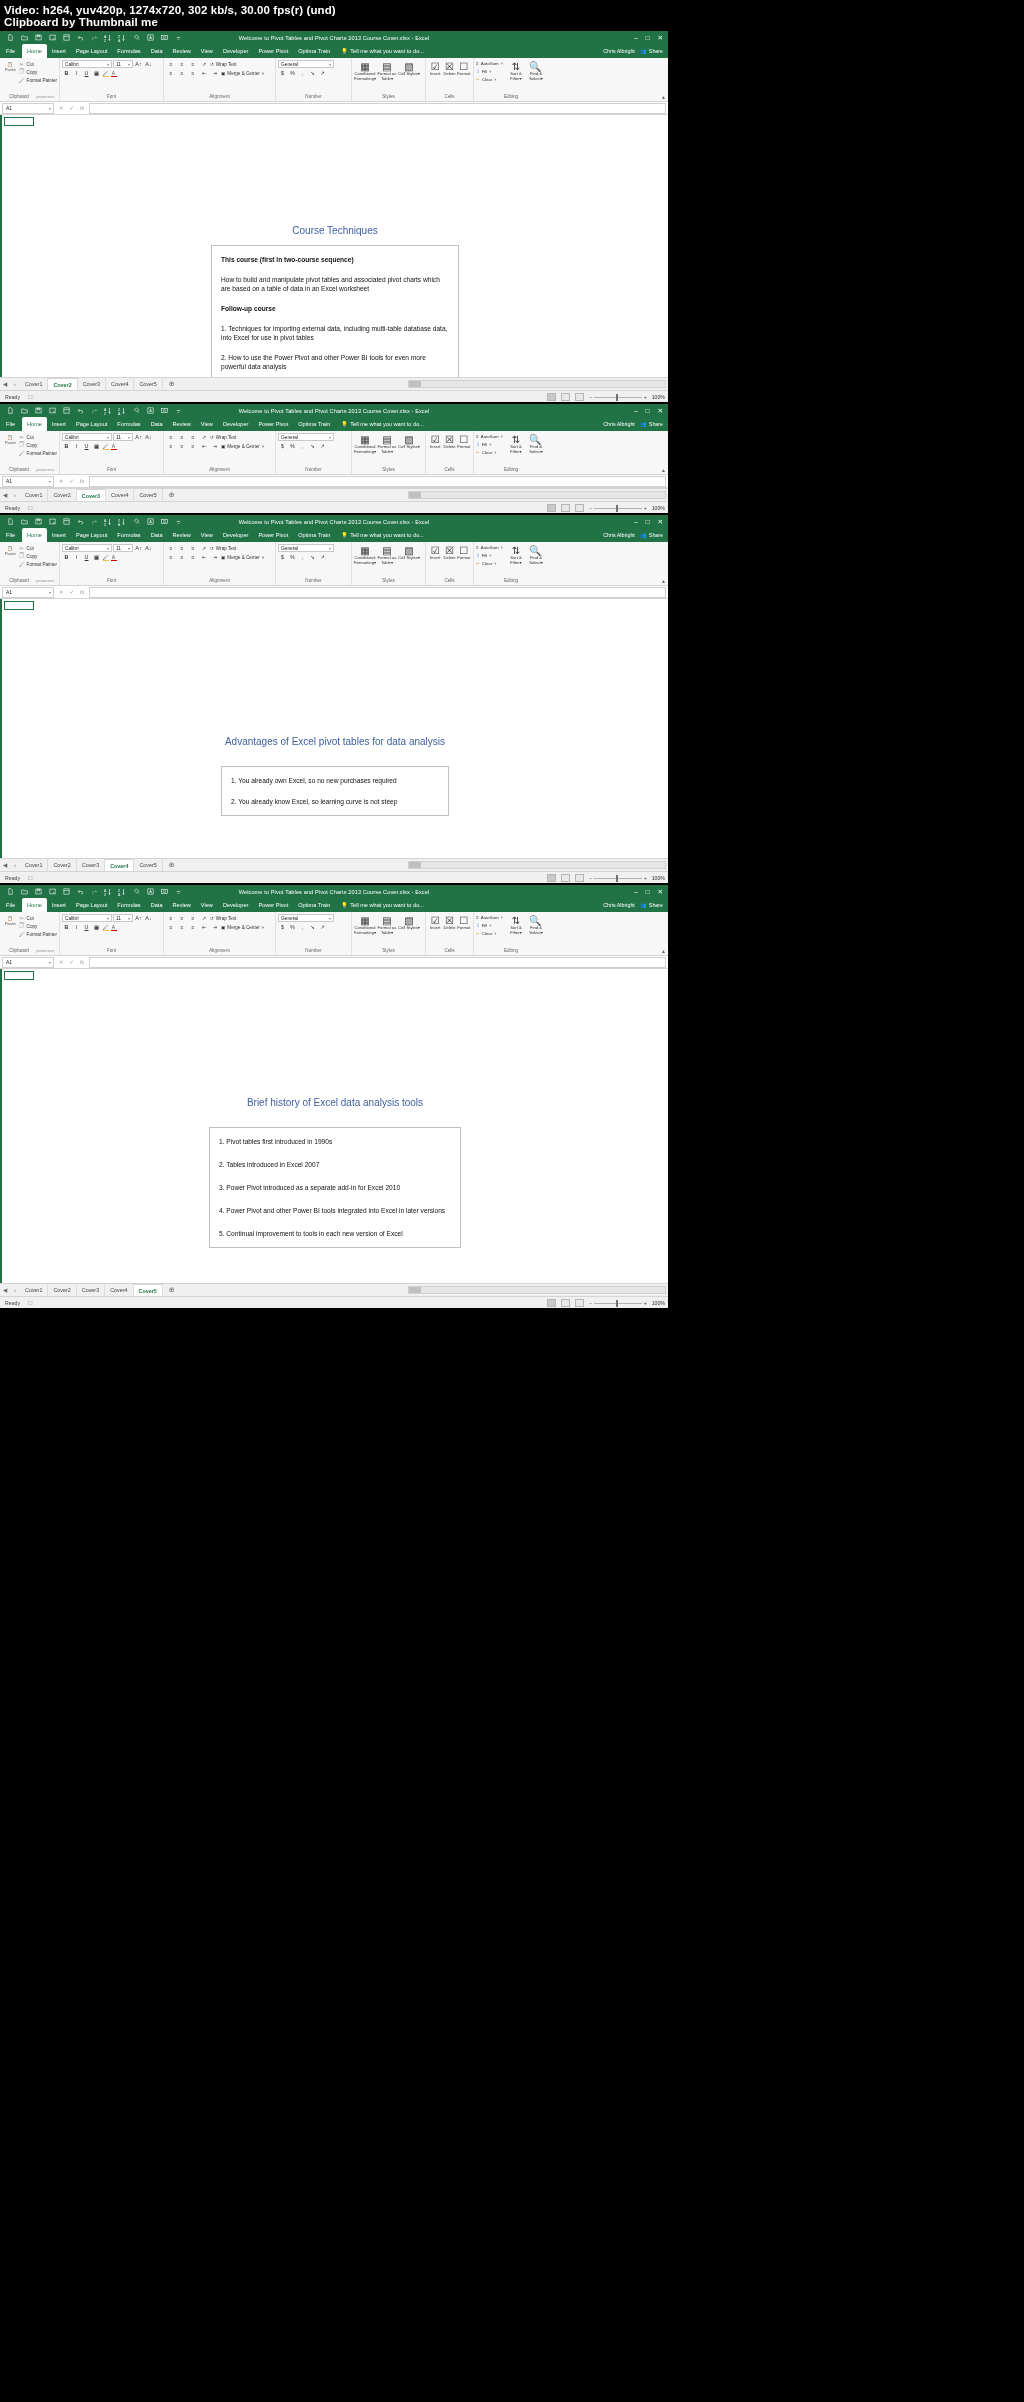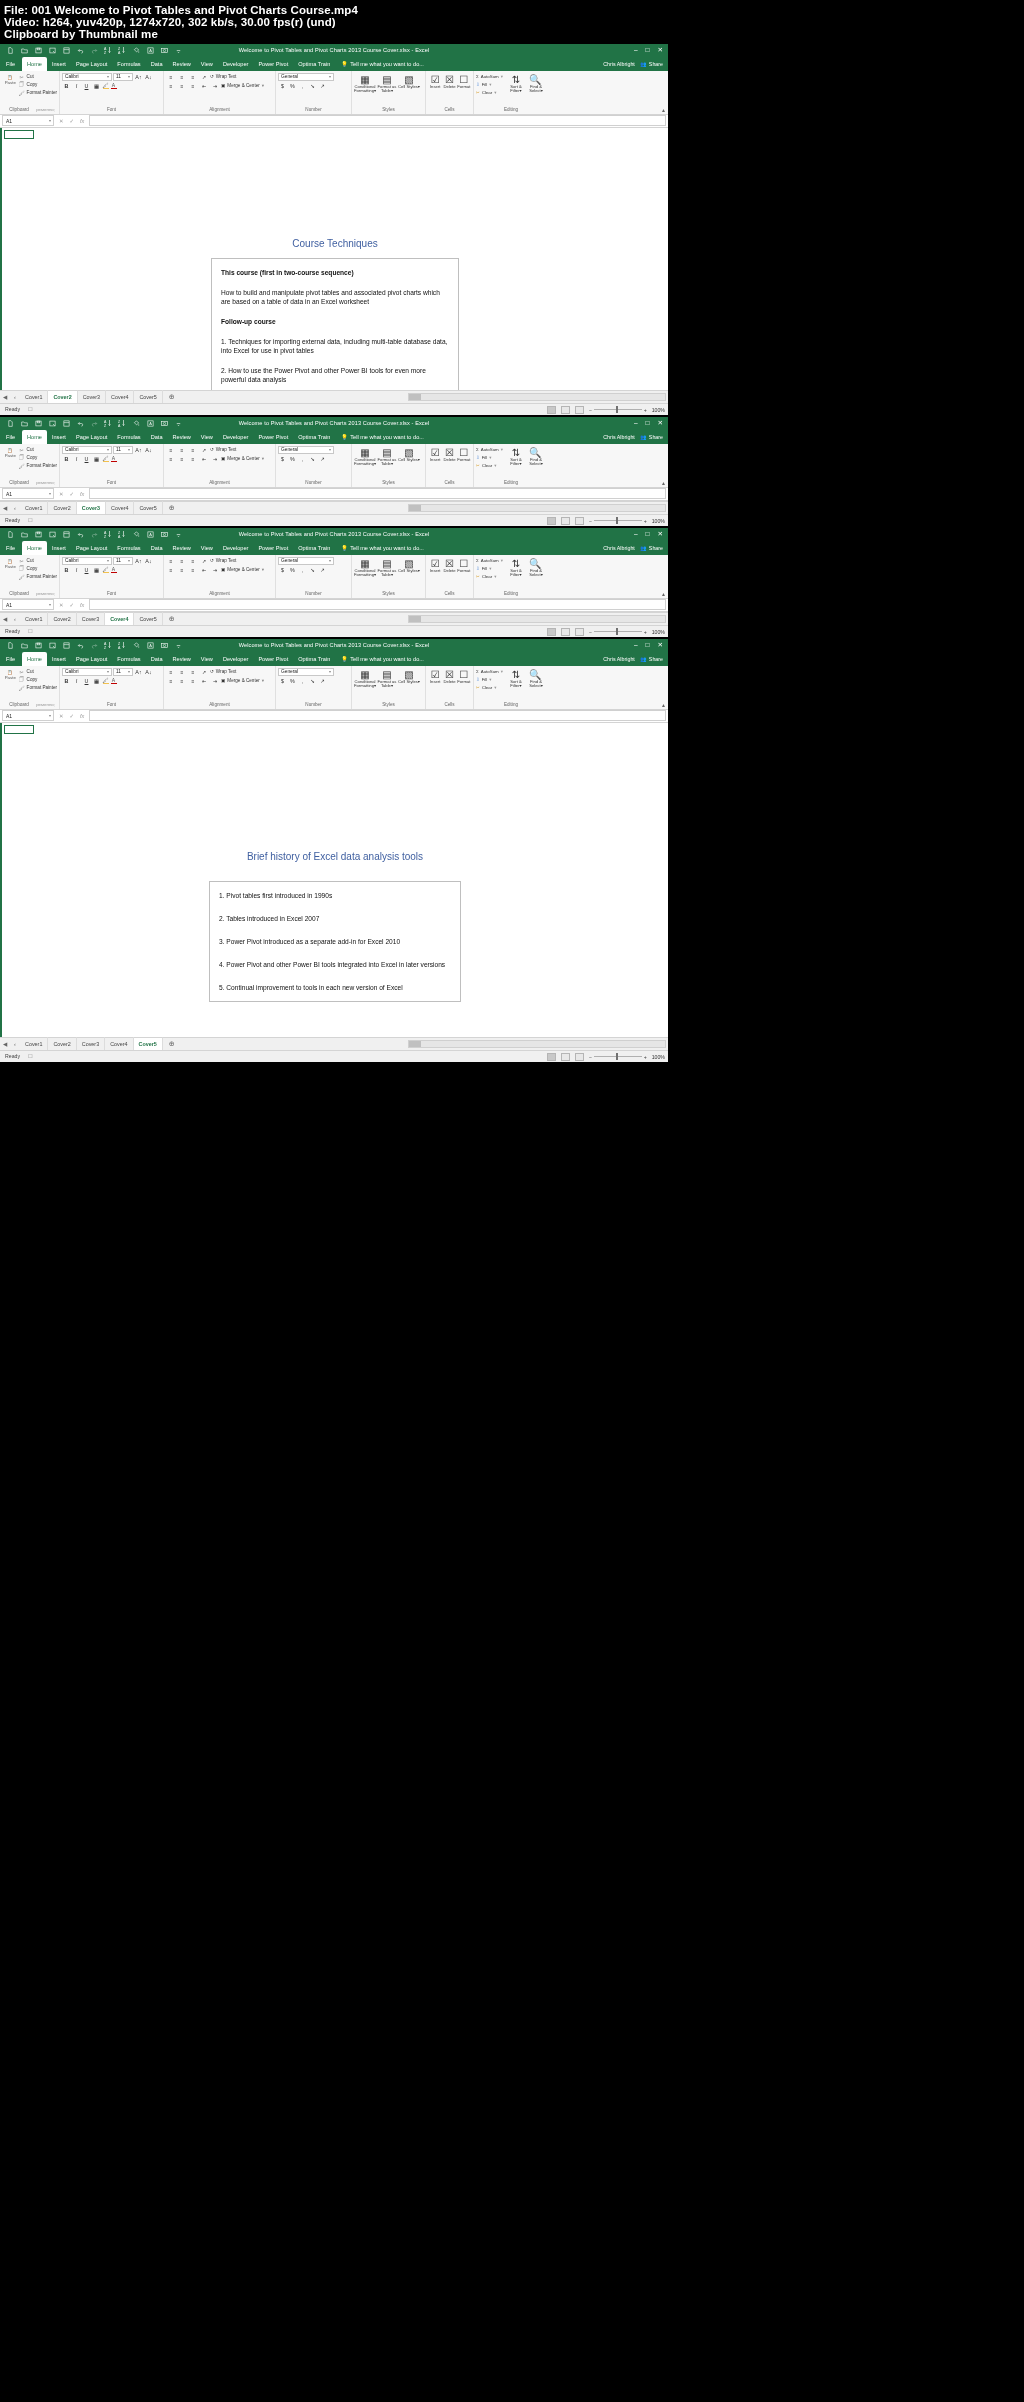--- a/index.html
+++ b/index.html
@@ -243,21 +243,20 @@
   .zoomslider { display:flex; align-items:center; gap:2px; }
   .zline { width:48px; height:1px; background:#b0b0b0; position:relative;}
   .zline .knob{ position:absolute; left:22px; top:-3px; width:2px; height:7px; background:#707070;}
   .zoomval { font-size:5.2px; color:#333; }
   .gap { height:2px; background:#000; }
 </style>
 </head>
 <body>
 
 <div class="meta">
-  <div>File: 001 Welcome to Pivot Tables and Pivot Charts Course.mp4</div>
   <div>Video: h264, yuv420p, 1274x720, 302 kb/s, 30.00 fps(r) (und)</div>
   <div>Clipboard by Thumbnail me</div>
 </div>
 
 <div id="shots">
   <div class="shot">
 
     <div class="titlebar">
       <div class="qat">
           <div class="qicon">
@@ -1186,20 +1185,28 @@
           <span style="color:#888;font-size:4px">▾</span>
         </div>
       <div class="fbtns">
         <span>✕</span>
         <span>✓</span>
         <span style="font-style:italic">fx</span>
       </div>
       <div class="finput"></div>
     </div>
 
+    <div class="canvas" style="height:259px">
+      <div class="cellsel"></div>
+      <div class="slide-title" style="position:absolute;left:0;right:0;top:137px;font-size:10px">Advantages of Excel pivot tables for data analysis</div>
+      <div class="slide-box" style="position:absolute;left:50%;transform:translateX(-50%);top:167px;width:228px;padding:9px;font-size:6.6px">
+          <p class="" style="margin-top:0px;line-height:9px">1. You already own Excel, so no new purchases required</p>
+          <p class="" style="margin-top:12px;line-height:9px">2. You already know Excel, so learning curve is not steep</p>
+        </div>
+    </div>
 
     <div class="tabbar">
       <span class="navarr">◀</span>
       <span class="navarr">‹</span>
       <div class="stab">Cover1</div>
         <div class="stab">Cover2</div>
         <div class="stab">Cover3</div>
         <div class="stab active">Cover4</div>
         <div class="stab">Cover5</div>
       <span class="plusbtn">⊕</span>

